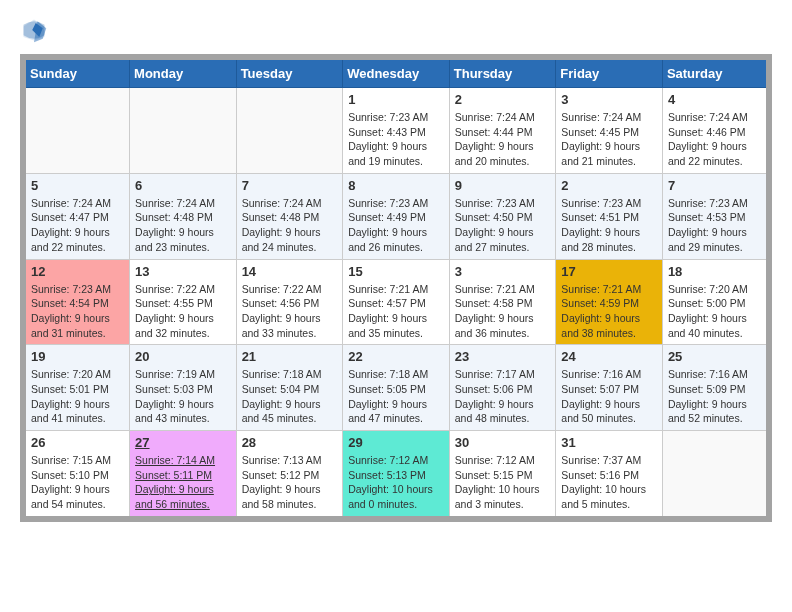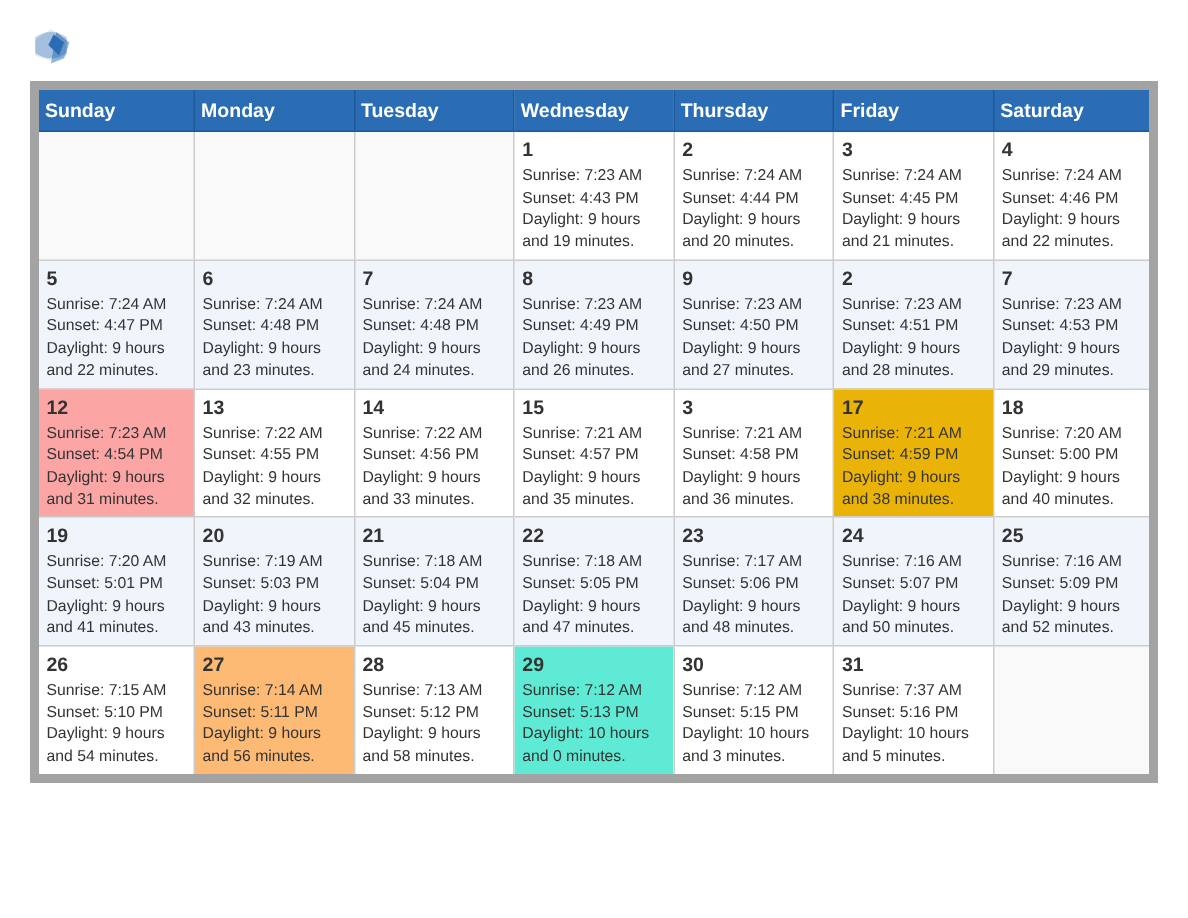--- a/index.html
+++ b/index.html
@@ -292,21 +292,21 @@
 Daylight: 9 hours and 52 minutes.</div>
           </td>
         </tr>
         <tr>
           <td style="background: rgb(255, 255, 255);">
             <div class="day-number">26</div>
             <div class="day-info" style="white-space: pre-line;">Sunrise: 7:15 AM
 Sunset: 5:10 PM
 Daylight: 9 hours and 54 minutes.</div>
           </td>
-          <td style="background: #fdba74;">
+          <td style="background: #f0abfc; text-decoration: underline;">
             <div class="day-number">27</div>
             <div class="day-info" style="white-space: pre-line;">Sunrise: 7:14 AM
 Sunset: 5:11 PM
 Daylight: 9 hours and 56 minutes.</div>
           </td>
           <td style="background: rgb(255, 255, 255);">
             <div class="day-number">28</div>
             <div class="day-info" style="white-space: pre-line;">Sunrise: 7:13 AM
 Sunset: 5:12 PM
 Daylight: 9 hours and 58 minutes.</div>

